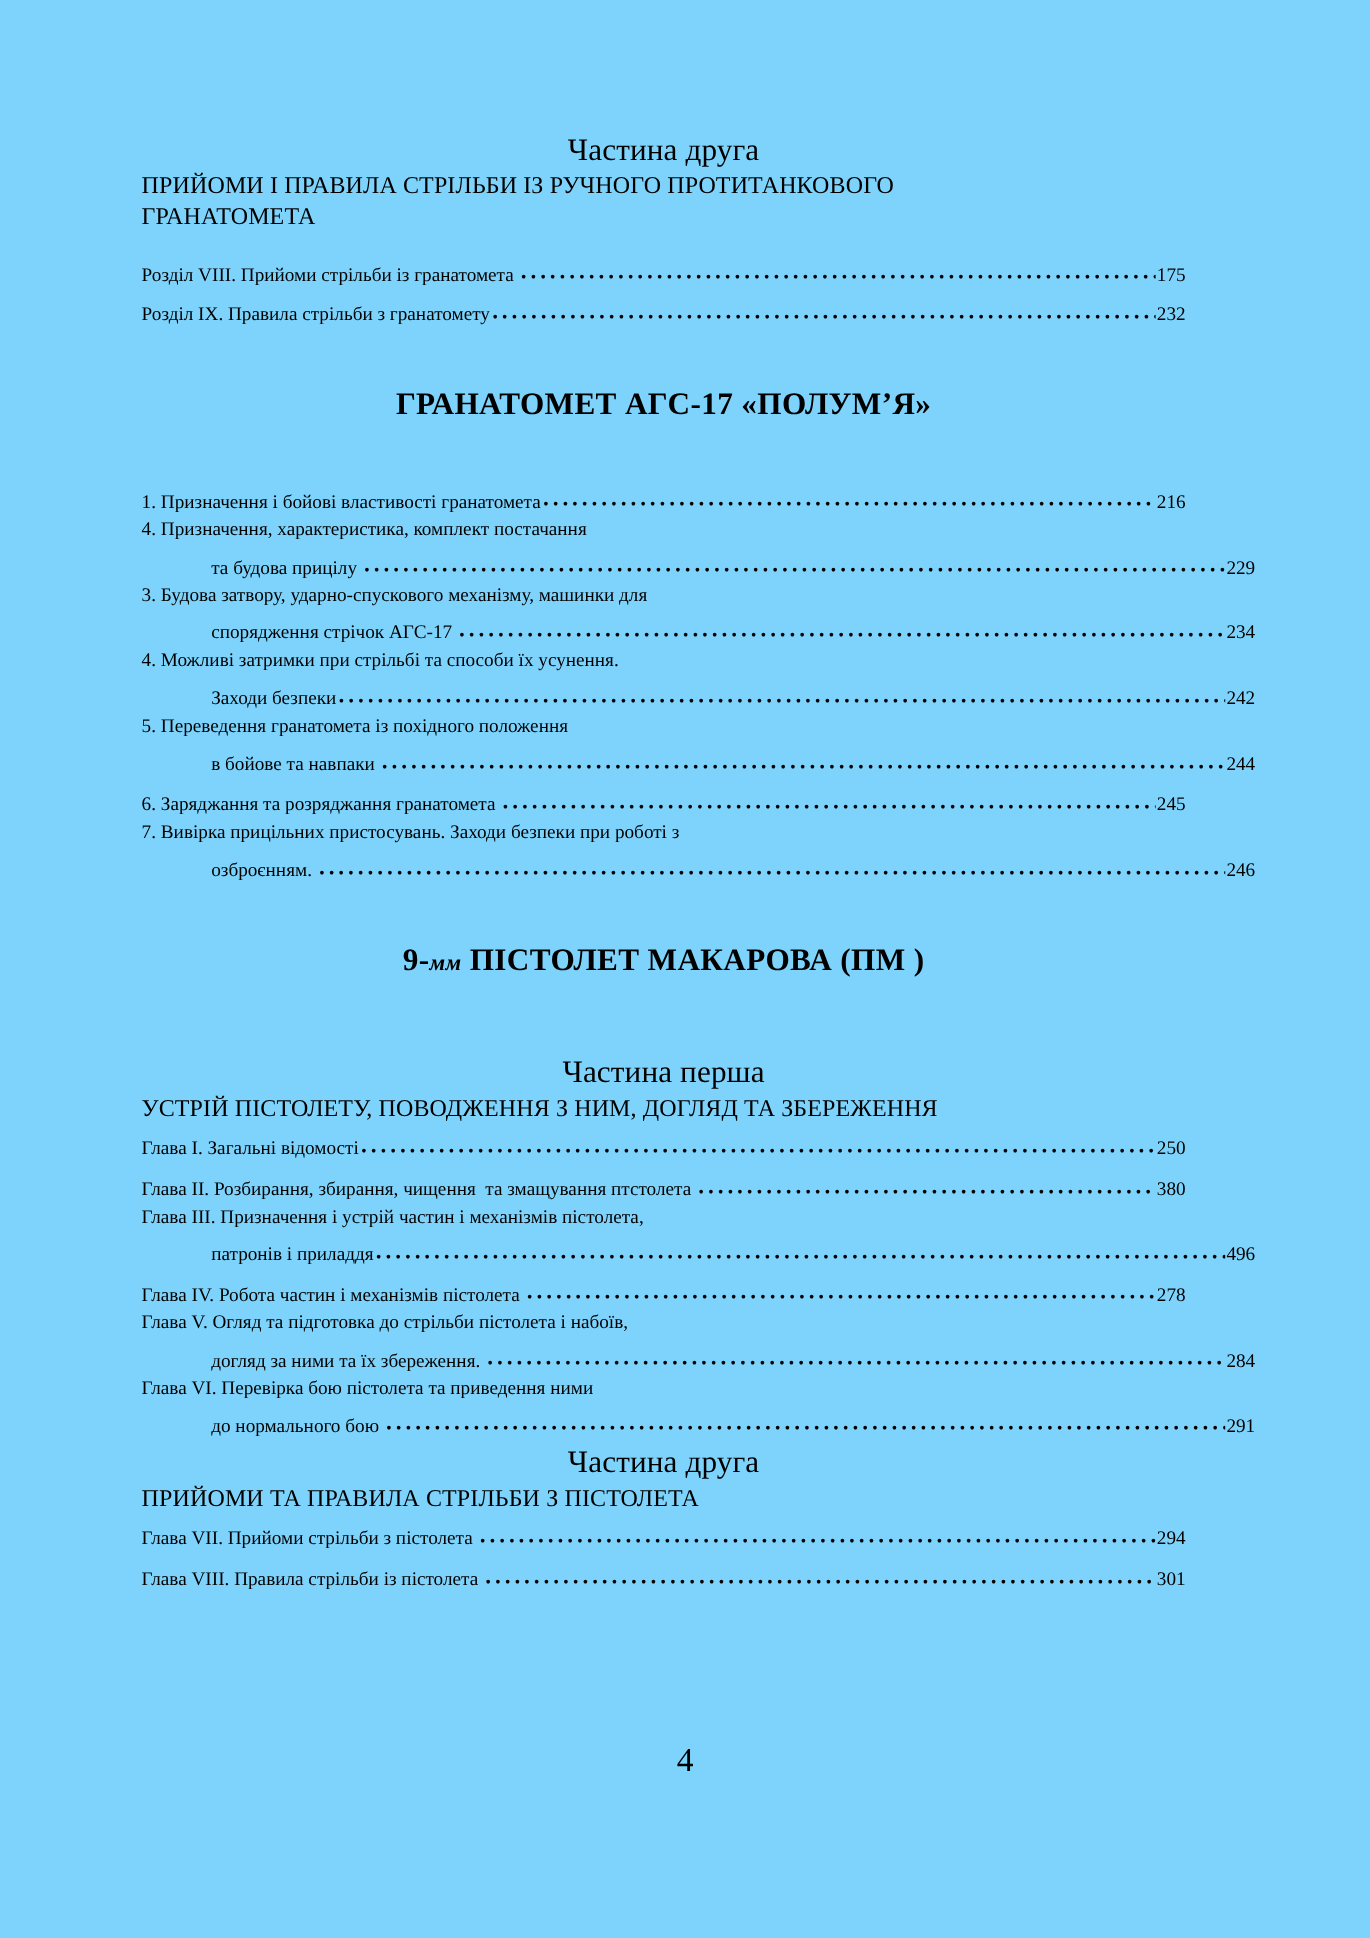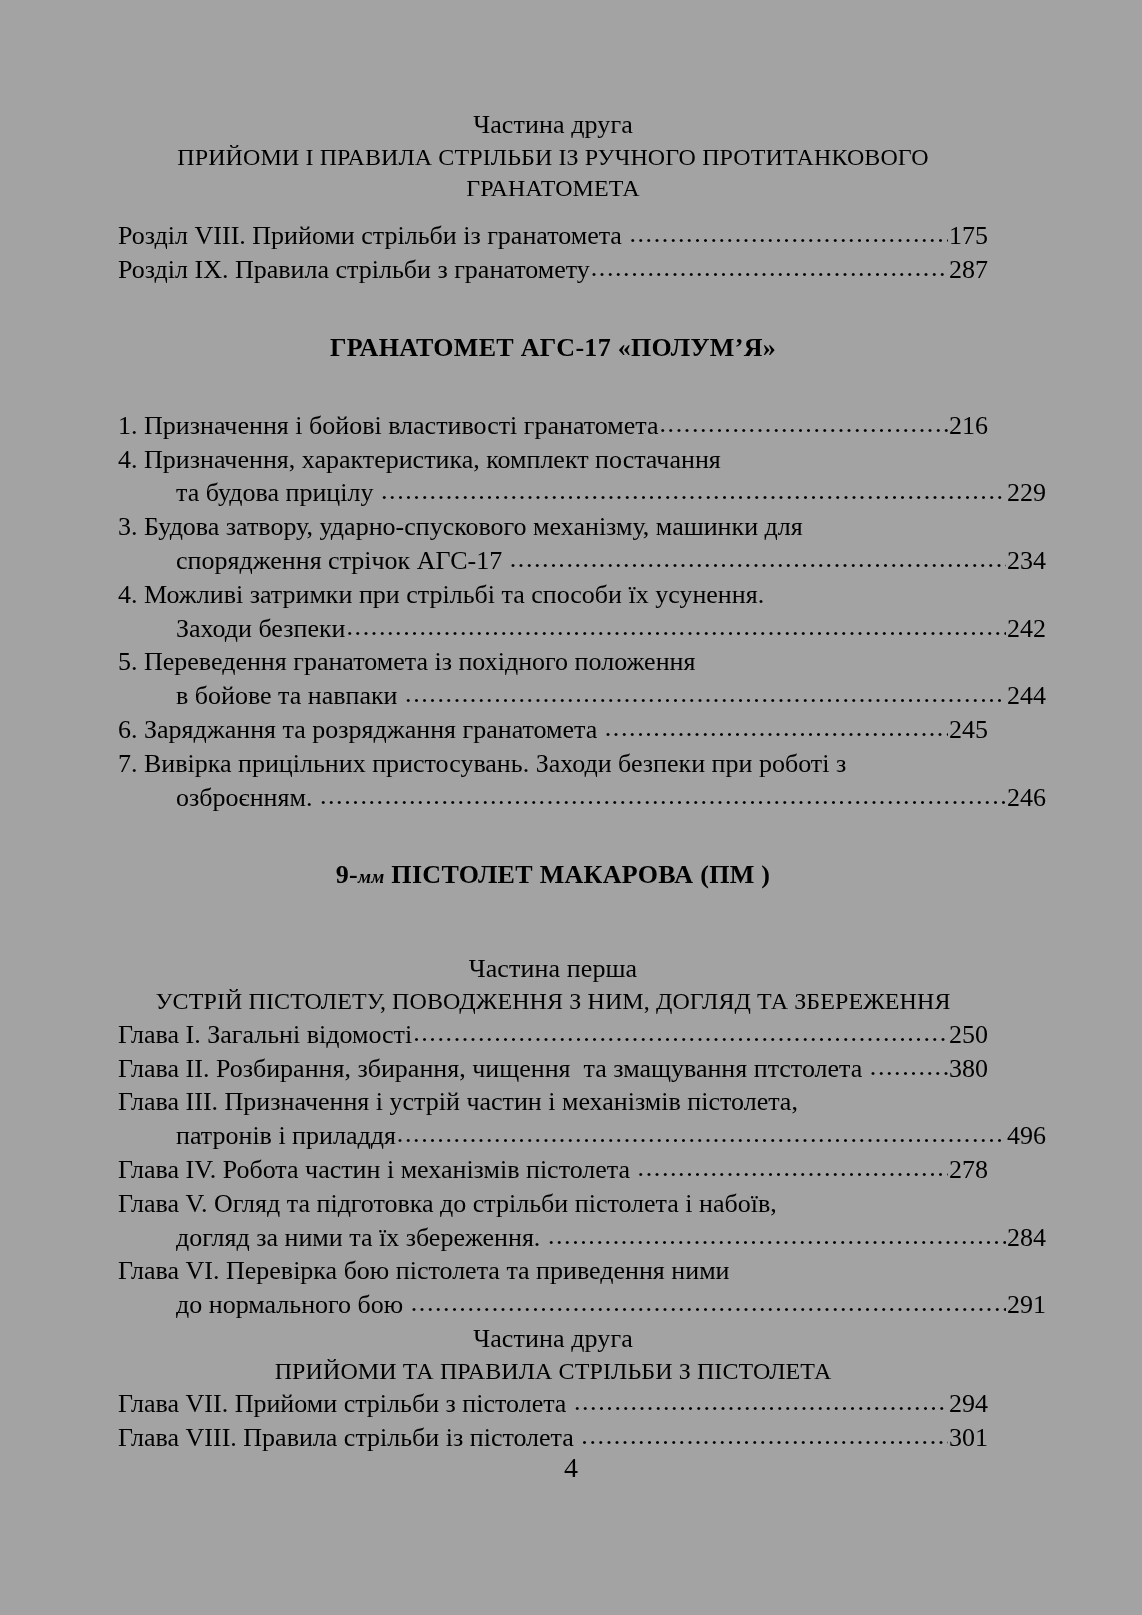--- a/index.html
+++ b/index.html
@@ -11,42 +11,42 @@
   body {
     font-family: "Liberation Serif", "DejaVu Serif", serif;
     color: #000000;
     -webkit-font-smoothing: antialiased;
   }
   .page {
     position: relative;
     width: 1142px;
     height: 1615px;
     margin: 0 auto;
-    background: #a3a3a3;
+    background: #7dd3fc;
     box-sizing: border-box;
     overflow: hidden;
     padding-left: 28px;
   }
   .content {
     position: absolute;
     left: 118px;
     top: 108px;
     width: 870px;
   }
 
   
   .part-label {
     text-align: center;
     font-size: 26px;
     line-height: 1.30;
     letter-spacing: 0.1px;
   }
   .part-title {
-    text-align: center;
-    font-size: 24px;
+    text-align: left;
+    font-size: 20px;
     line-height: 1.32;
     letter-spacing: 0.1px;
   }
   .section-title {
     text-align: center;
     font-weight: bold;
     font-size: 26px;
     letter-spacing: 0.3px;
   }
   .section-title .small-caps-unit {
@@ -55,21 +55,21 @@
     font-style: italic;
   }
 
   
   .toc-list {
     margin: 0;
     padding: 0;
     list-style: none;
   }
   .toc-entry {
-    font-size: 26px;
+    font-size: 16px;
     line-height: 1.30;
     margin: 0;
   }
   .toc-line {
     display: flex;
     align-items: baseline;
     width: 100%;
   }
   .toc-label {
     white-space: pre;
@@ -131,21 +131,21 @@
           <div class="toc-line">
             <span class="toc-label">Розділ VIII. Прийоми стрільби із гранатомета </span>
             <span class="toc-dots"></span>
             <span class="toc-page">175</span>
           </div>
         </li>
         <li class="toc-entry">
           <div class="toc-line">
             <span class="toc-label">Розділ IX. Правила стрільби з гранатомету</span>
             <span class="toc-dots"></span>
-            <span class="toc-page">287</span>
+            <span class="toc-page">232</span>
           </div>
         </li>
       </ul>
     </div>
 
     <div class="gap-lg"></div>
 
     <div>
       <div class="section-title">ГРАНАТОМЕТ АГС-17 «ПОЛУМ’Я»</div>
 

